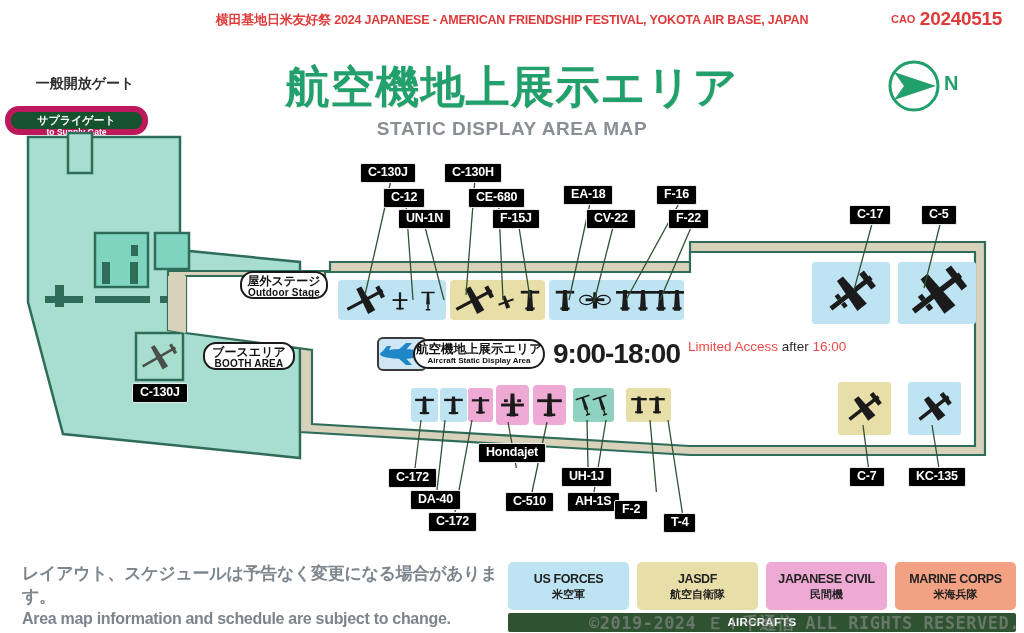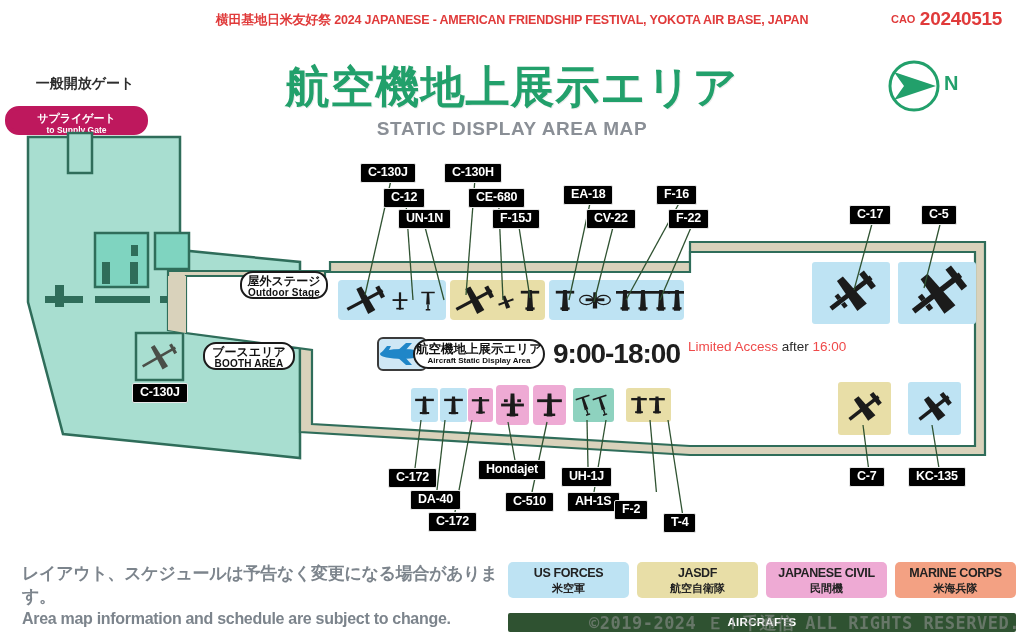--- a/index.html
+++ b/index.html
@@ -45,21 +45,21 @@
     color: #22a06b; font-size: 20px; font-weight: bold;
   }
 
   
   .gate-jp {
     position: absolute; top: 75px; left: 10px; width: 150px;
     text-align: center; color: #2e2e2e; font-size: 14px; font-weight: bold;
   }
   .gate-pill {
     position: absolute; top: 106px; left: 5px; width: 143px; height: 29px;
-    background: #be185d; border: 4px solid #be185d; border-radius: 14px;
+    background: #14532d; border: 6px solid #be185d; border-radius: 14px;
     color: #ffffff; text-align: center; padding-top: 2px;
   }
   .gate-pill .l1 { font-size: 11px; font-weight: bold; line-height: 13px; }
   .gate-pill .l2 { font-size: 8.5px; font-weight: bold; line-height: 10px; }
 
   
   #map { position: absolute; top: 0; left: 0; }
 
   
   .chip {
@@ -100,21 +100,21 @@
   }
 
   
   .disclaimer {
     position: absolute; top: 562px; left: 22px; width: 480px;
     color: #7c848c; font-weight: bold;
   }
   .disclaimer .d1 { font-size: 17px; line-height: 23px; letter-spacing: -0.3px; }
   .disclaimer .d2 { font-size: 16px; line-height: 21px; letter-spacing: -0.3px; }
 
-  .legend { position: absolute; top: 562px; left: 508px; width: 508px; height: 36px;
+  .legend { position: absolute; top: 562px; left: 508px; width: 508px; height: 48px;
             display: flex; gap: 8px; }
   .legend .cell {
     flex: 1 1 0; border-radius: 5px; text-align: center;
     display: flex; flex-direction: column; justify-content: center;
     color: #222;
   }
   .legend .cell .en { font-size: 12.5px; font-weight: bold; line-height: 16px; letter-spacing: -0.4px; }
   .legend .cell .jp { font-size: 11px; font-weight: bold; line-height: 15px; }
 
   .aircrafts-bar {
@@ -442,21 +442,21 @@
       <div class="chip" style="left: 586px; top: 209px;">CV-22</div>
       <div class="chip" style="left: 656px; top: 185px;">F-16</div>
       <div class="chip" style="left: 668px; top: 209px;">F-22</div>
       <div class="chip" style="left: 849px; top: 205px;">C-17</div>
       <div class="chip" style="left: 921px; top: 205px;">C-5</div>
     </div>
   <div id="chips-bottom">
       <div class="chip" style="left: 388px; top: 468px;">C-172</div>
       <div class="chip" style="left: 410px; top: 490px;">DA-40</div>
       <div class="chip" style="left: 428px; top: 512px;">C-172</div>
-      <div class="chip" style="left: 478px; top: 460px;">Hondajet</div>
+      <div class="chip" style="left: 478px; top: 443px;">Hondajet</div>
       <div class="chip" style="left: 505px; top: 492px;">C-510</div>
       <div class="chip" style="left: 561px; top: 467px;">UH-1J</div>
       <div class="chip" style="left: 567px; top: 492px;">AH-1S</div>
       <div class="chip" style="left: 614px; top: 492px; margin-top: 8px;">F-2</div>
       <div class="chip" style="left: 663px; top: 513px;">T-4</div>
       <div class="chip" style="left: 849px; top: 467px;">C-7</div>
       <div class="chip" style="left: 908px; top: 467px;">KC-135</div>
     </div>
 
   <div class="chip" style="left:132px;top:383px;">C-130J</div>

